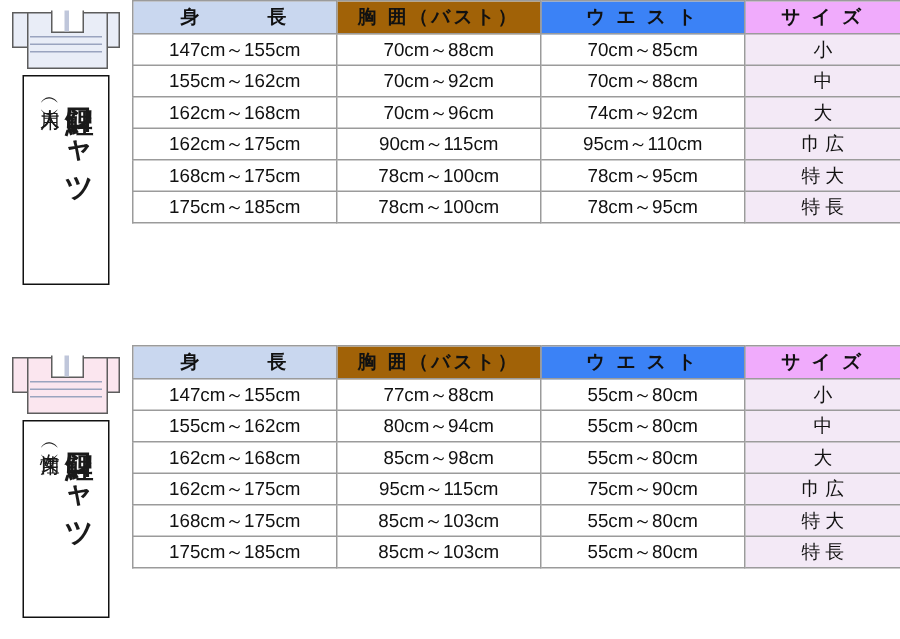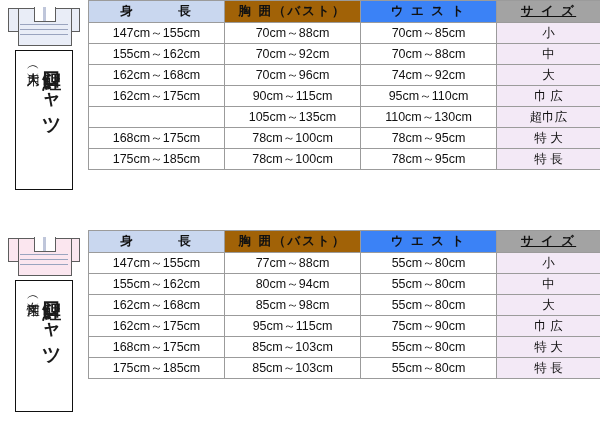--- a/index.html
+++ b/index.html
@@ -142,21 +142,21 @@
   }
   table.sizes th {
     font-weight: bold;
     letter-spacing: 2px;
     height: 21px;
     margin-top: 16px;
   }
   .h1 { background: #c9d7ef; }
   .h2 { background: #a16207; }
   .h3 { background: #3b82f6; }
-  .h4 { background: #a3a3a3; text-decoration: underline; }
+  .h4 { background: #f0abfc; }
   .c-size { background: #f3e9f6; }
   .c-plain { background: #ffffff; margin-left: 28px; }
   .blank { background: #ffffff; }
 
   .note {
     position: absolute;
     font-size: 10.5px;
     color: #111;
     letter-spacing: 0px;
   }
@@ -219,26 +219,20 @@
           <td class="c-plain">74cm～92cm</td>
           <td class="c-size">大</td>
         </tr>
         <tr>
           <td class="c-plain">162cm～175cm</td>
           <td class="c-plain">90cm～115cm</td>
           <td class="c-plain">95cm～110cm</td>
           <td class="c-size">巾 広</td>
         </tr>
         <tr>
-          <td class="blank"></td>
-          <td class="c-plain">105cm～135cm</td>
-          <td class="c-plain">110cm～130cm</td>
-          <td class="c-size">超巾広</td>
-        </tr>
-        <tr>
           <td class="c-plain">168cm～175cm</td>
           <td class="c-plain">78cm～100cm</td>
           <td class="c-plain">78cm～95cm</td>
           <td class="c-size">特 大</td>
         </tr>
         <tr>
           <td class="c-plain">175cm～185cm</td>
           <td class="c-plain">78cm～100cm</td>
           <td class="c-plain">78cm～95cm</td>
           <td class="c-size">特 長</td>

